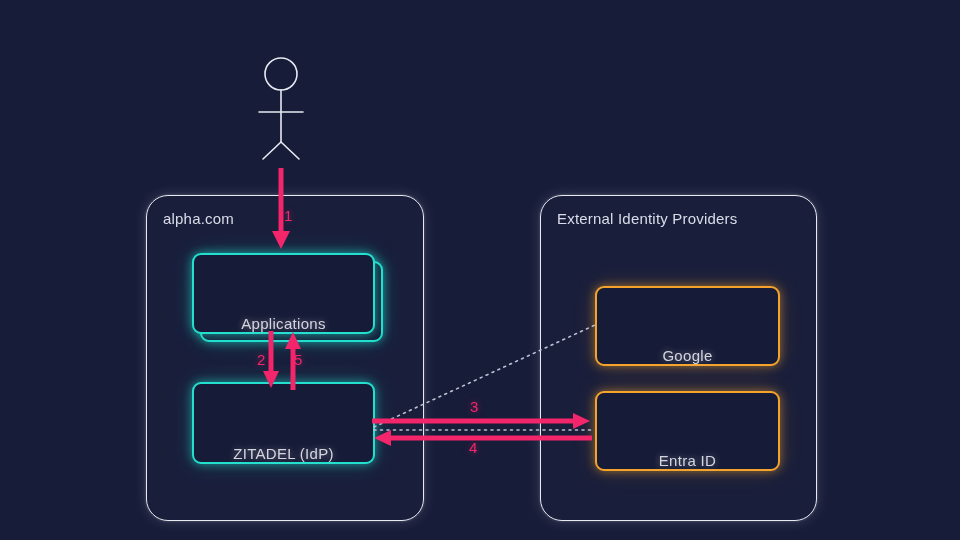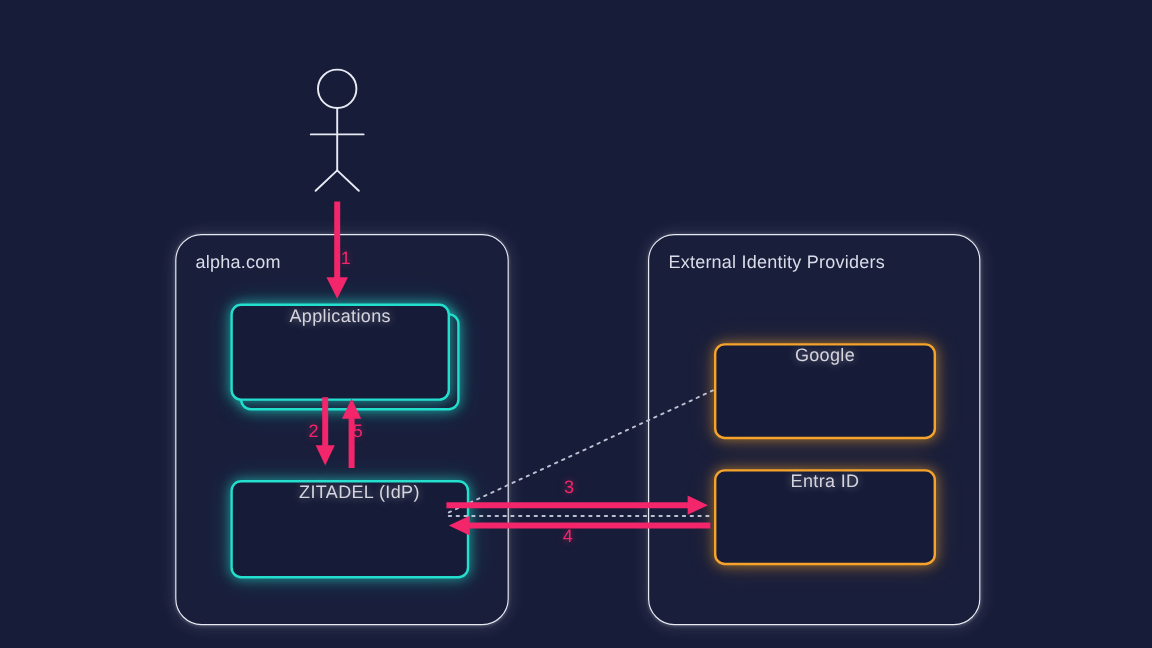--- a/index.html
+++ b/index.html
@@ -36,41 +36,41 @@
   #container-alpha    { left: 146px; top: 167px; width: 276px; height: 324px; }
   #container-external { left: 540px; top: 167px; width: 275px; height: 324px; }
 
   
   .node {
     position: absolute;
     border: 2px solid;
     border-radius: 9px;
     background: var(--node-fill, #161B37);
     display: flex;
-    align-items: flex-start;
+    align-items: flex-end;
     justify-content: center;
     z-index: 2;
   }
   .node .node-label {
     font-size: 15px;
     color: var(--text, #D6D5DE);
     text-shadow: 0 0 7px rgba(240,242,250,0.45);
     letter-spacing: .3px;
   }
   .node.cyan {
     border-color: var(--cyan, #23E0CE);
     box-shadow: 0 0 10px rgba(35,224,206,0.55), 0 0 22px rgba(35,224,206,0.22);
   }
   .node.orange {
     border-color: var(--orange, #F5A32B);
     box-shadow: 0 0 10px rgba(245,163,43,0.50), 0 0 22px rgba(245,163,43,0.20);
   }
   #node-applications-shadow { left: 200px; top: 233px; width: 179px; height: 77px; z-index: 1; }
   #node-applications        { left: 192px; top: 225px; width: 179px; height: 77px; }
-  #node-zitadel             { left: 192px; top: 372px; width: 179px; height: 78px; padding-left: 16px; }
+  #node-zitadel             { left: 192px; top: 354px; width: 179px; height: 78px; }
   #node-google              { left: 595px; top: 258px; width: 181px; height: 76px; }
   #node-entra               { left: 595px; top: 363px; width: 181px; height: 76px; }
 
   
   #connector-layer {
     position: absolute;
     left: 0; top: 0;
     width: 960px;
     height: 540px;
     z-index: 3;

